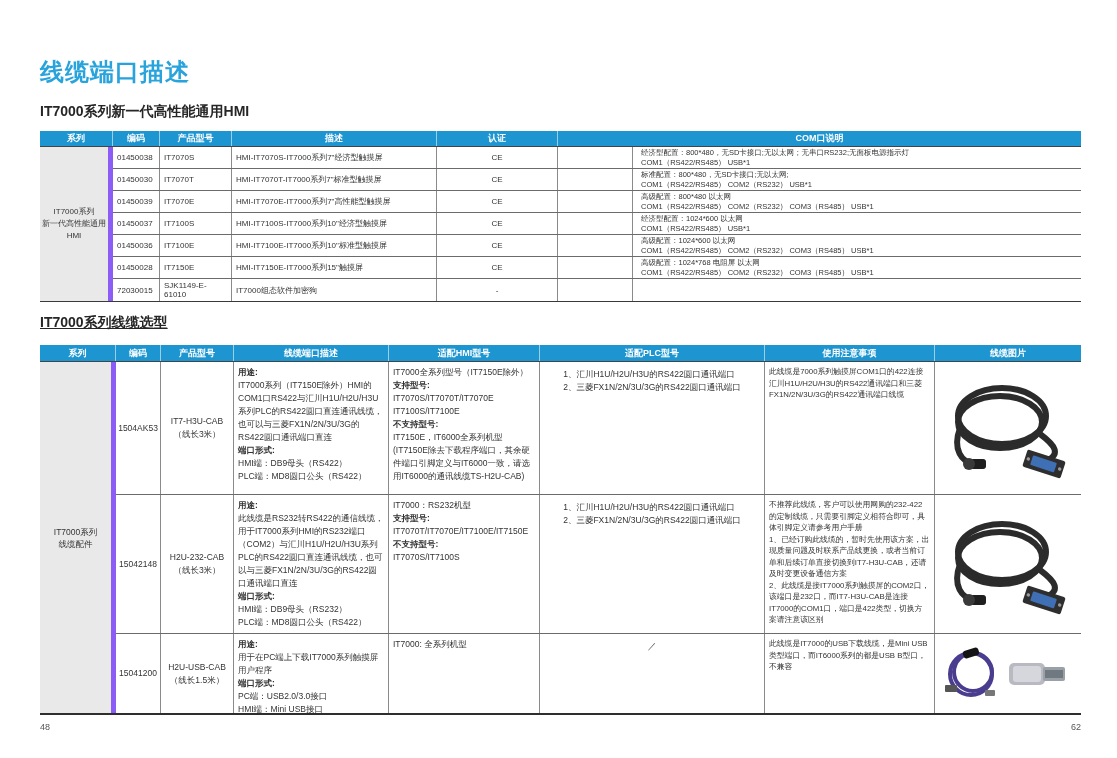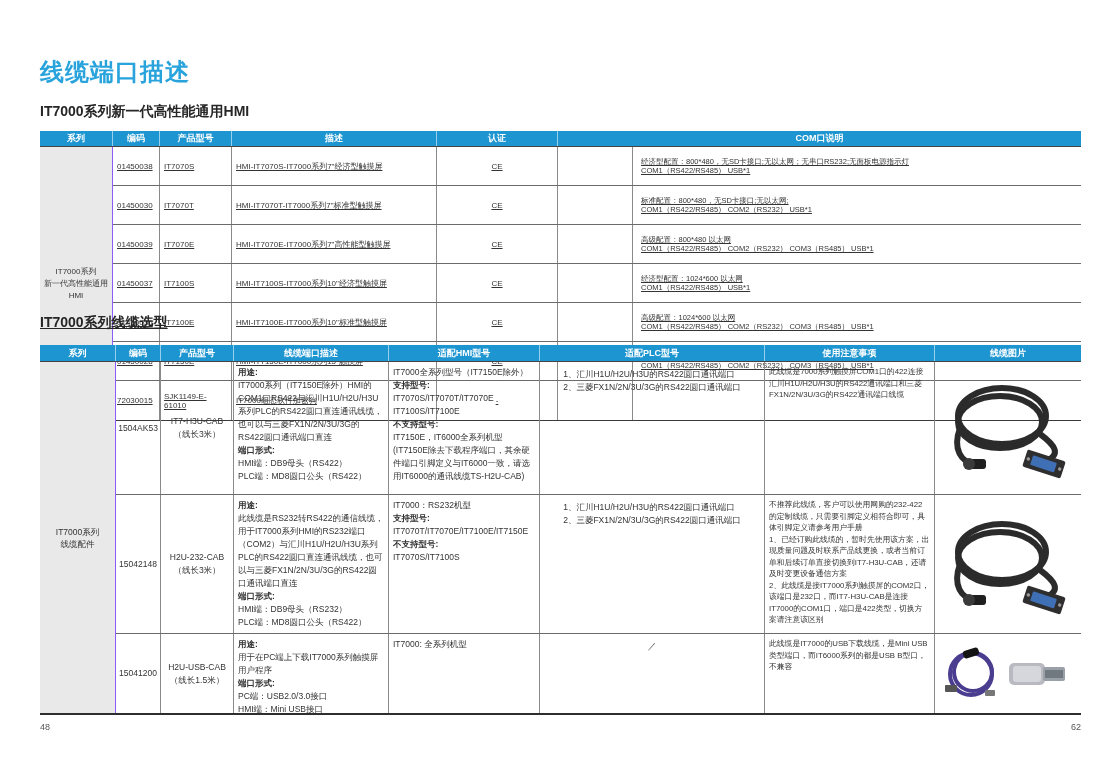--- a/index.html
+++ b/index.html
@@ -22,30 +22,30 @@
   .t2{top:345px;}
   .thead{display:flex;background:#1d95d0;}
   .t1 .thead{height:15px;}
   .t2 .thead{height:16px;}
   .th{color:#fff;font-weight:700;font-size:9px;display:flex;align-items:center;justify-content:center;
       border-right:1px solid rgba(255,255,255,.55);box-sizing:border-box;}
   .th:last-child{border-right:none;}
   .tbody{display:flex;border-top:1px solid #444;}
   .t1 .tbody{border-bottom:1.5px solid #3a3a3a;}
   .t2 .tbody{border-bottom:2px solid #2e2e2e;}
-  .series{background:#e9e9e9;border-right:1px solid #8b5cf6;display:flex;align-items:center;justify-content:center;
+  .series{background:#e9e9e9;border-right:5px solid #8b5cf6;display:flex;align-items:center;justify-content:center;
       text-align:center;font-size:8px;color:#333;white-space:pre-line;line-height:12px;box-sizing:border-box;}
   .rows{display:flex;flex-direction:column;flex:1;}
   .row{display:flex;border-bottom:1px solid #6b6b6b;box-sizing:border-box;}
   .row:last-child{border-bottom:none;}
   .c{border-right:1px solid #8a8a8a;box-sizing:border-box;overflow:hidden;}
   .c:last-child{border-right:none;}
 
   
-  .t1 .row{height:39px;text-decoration:underline;}
+  .t1 .row{height:22px;}
   .t1 .c{display:flex;align-items:center;font-size:8px;color:#333;padding:1px 4px;}
   .w-ser1{width:73px;} .w-code1{width:47px;} .w-model1{width:72px;} .w-desc1{width:205px;}
   .w-cert1{width:121px;} .w-gap1{width:75px;} .w-com1{width:448px;} .w-comh1{width:523px;}
   .t1 .c-cert{justify-content:center;}
   .t1 .c-com{white-space:pre-line;line-height:9.5px;font-size:7.5px;display:flex;align-items:center;padding-left:8px;}
 
   
   .w-ser2{width:76px;} .w-code2{width:45px;} .w-model2{width:73px;} .w-desc2{width:155px;}
   .w-hmi2{width:151px;} .w-plc2{width:225px;} .w-note2{width:170px;} .w-img2{width:146px;}
   .t2 .series{font-size:8.5px;}

